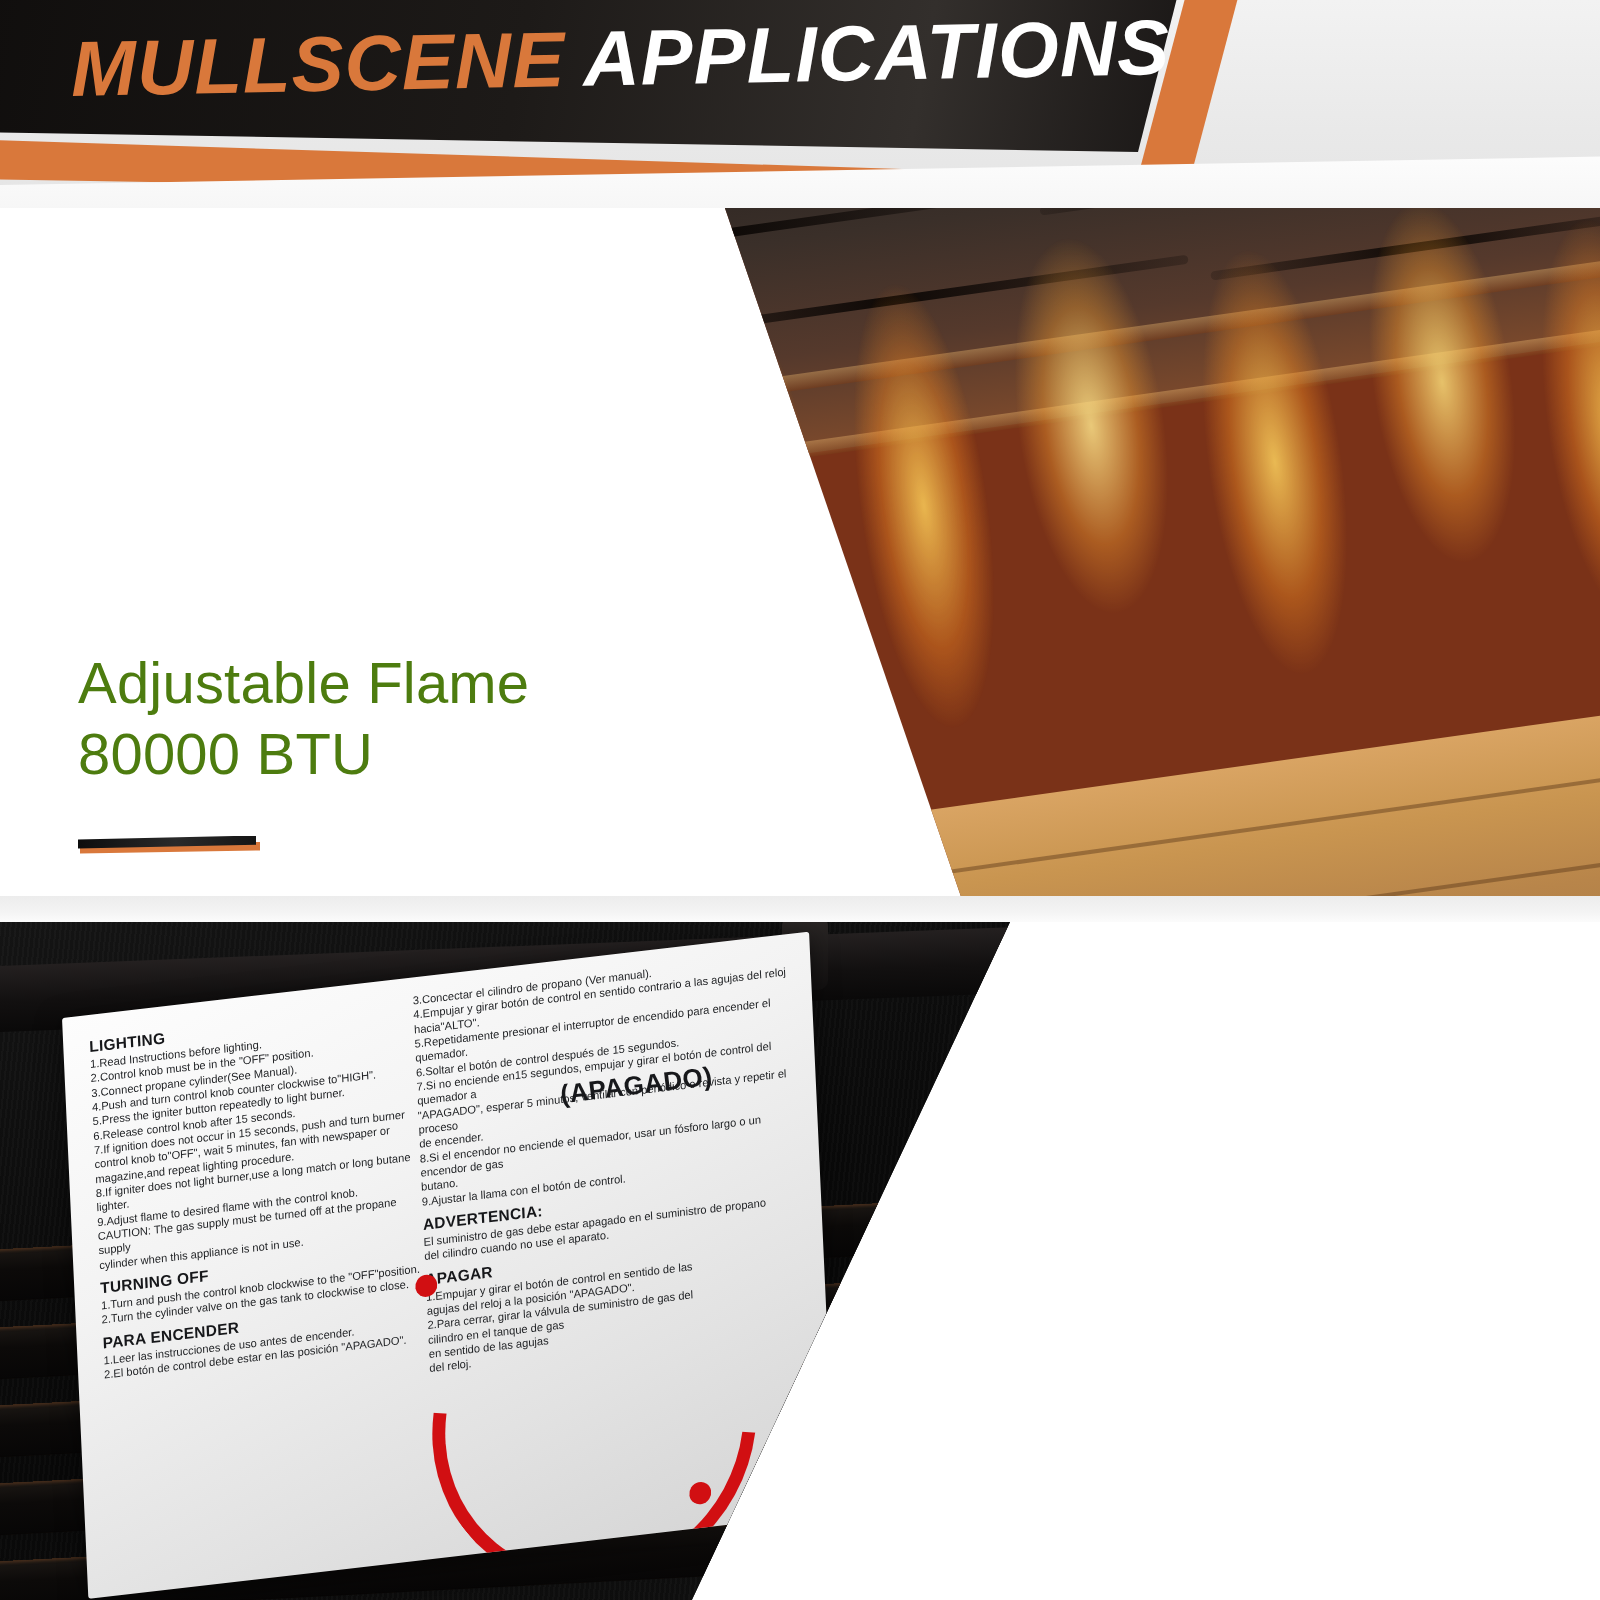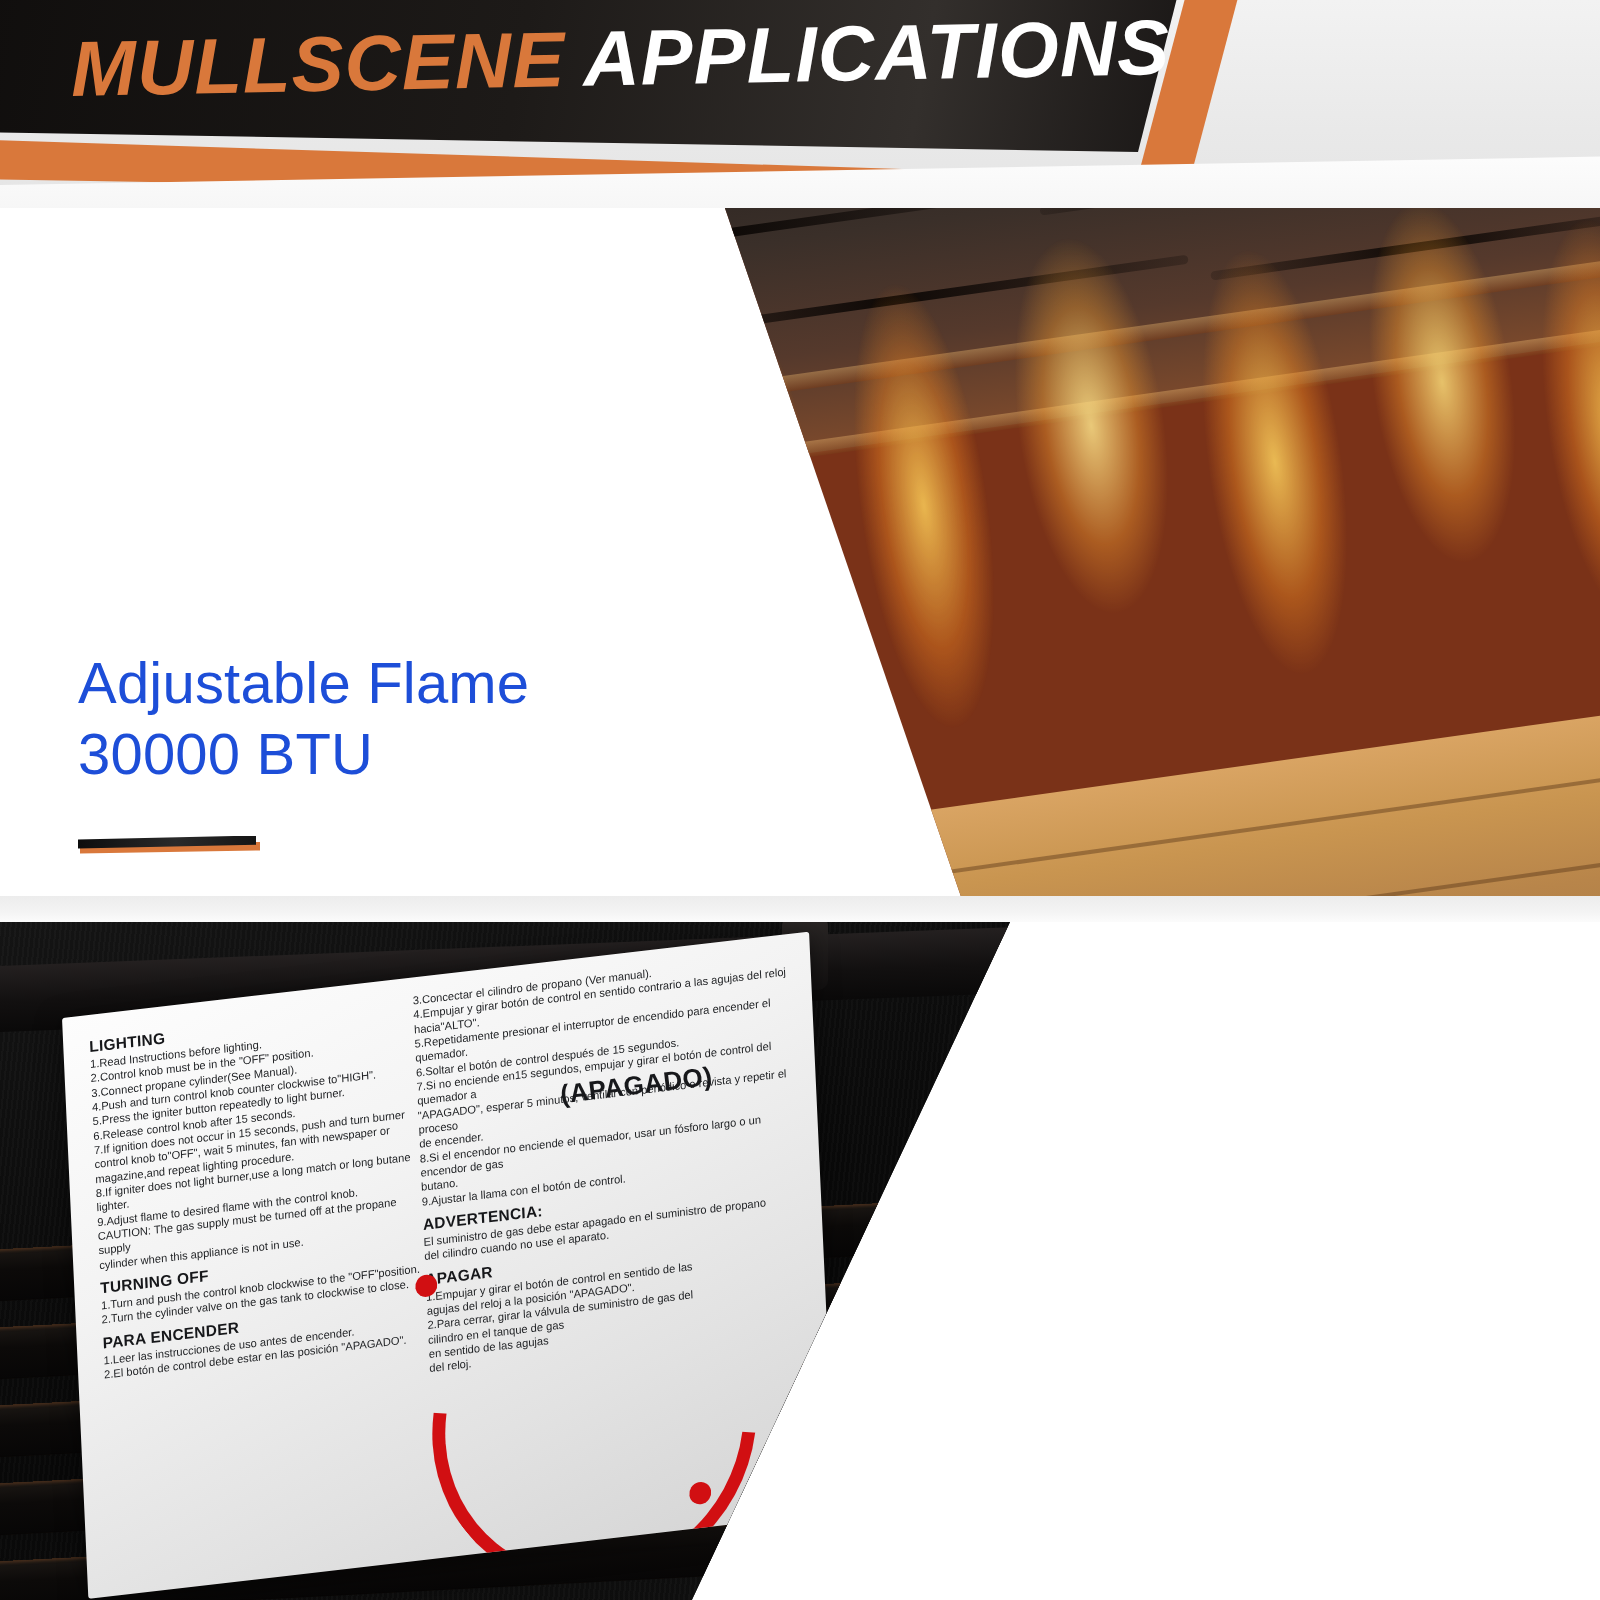--- a/index.html
+++ b/index.html
@@ -72,21 +72,21 @@
        radial-gradient(ellipse 100px 260px at 53% 45%, rgba(255,230,140,.9) 0%, rgba(255,165,50,.4) 46%, rgba(255,120,20,0) 73%),
        radial-gradient(ellipse 90px 290px at 66% 56%, rgba(255,212,95,.9) 0%, rgba(250,145,35,.42) 47%, rgba(255,120,20,0) 74%),
        radial-gradient(ellipse 95px 250px at 79% 46%, rgba(255,226,125,.88) 0%, rgba(255,160,45,.4) 46%, rgba(255,120,20,0) 73%),
        radial-gradient(ellipse 88px 275px at 91% 57%, rgba(255,205,85,.88) 0%, rgba(250,140,35,.4) 47%, rgba(255,120,20,0) 74%);}
   .fl-tray{position:absolute;left:0;top:700px;width:1360px;height:260px;
      background:linear-gradient(180deg,#d9a463 0%,#c99550 30%,#b8854a 62%,#a87a45 100%);}
   .fl-tray-line{position:absolute;left:0;width:1360px;height:4px;background:rgba(90,55,25,.45);}
 
   
   .top-text{position:absolute;left:78px;top:440px;width:560px;}
-  .head-line{font-size:58px;line-height:1.22;color:#1d4ed8;font-weight:400;
+  .head-line{font-size:58px;line-height:1.22;color:#4d7c0f;font-weight:400;
      letter-spacing:.2px;}
   .divider{position:relative;width:182px;height:26px;margin-top:42px;}
   .divider .bar-orange{position:absolute;left:2px;top:10px;width:180px;height:12px;
      background:#d9783b;clip-path:polygon(0% 34%,100% 0%,100% 74%,0% 100%);}
   .divider .bar-black{position:absolute;left:0px;top:4px;width:178px;height:13px;
      background:linear-gradient(90deg,#0d0d0d 0%,#2a2a2a 55%,#151515 100%);
      clip-path:polygon(0% 30%,100% 0%,100% 72%,0% 100%);}
 
   
   .separator{position:absolute;left:0;top:896px;width:1600px;height:30px;
@@ -168,21 +168,21 @@
         <div class="fl-flames"></div>
         <div class="fl-tray">
           <div class="fl-tray-line" style="top:62px;"></div>
           <div class="fl-tray-line" style="top:146px;"></div>
         </div>
       </div>
     </div>
 
     <div class="top-text">
       <div class="head-line">Adjustable Flame</div>
-      <div class="head-line">30000 BTU</div>
+      <div class="head-line">80000 BTU</div>
       <div class="divider">
         <div class="bar-orange"></div>
           <div class="bar-black"></div>
       </div>
     </div>
   </div>
 
   <div class="separator"></div>
 
   <div class="panel-bottom">

